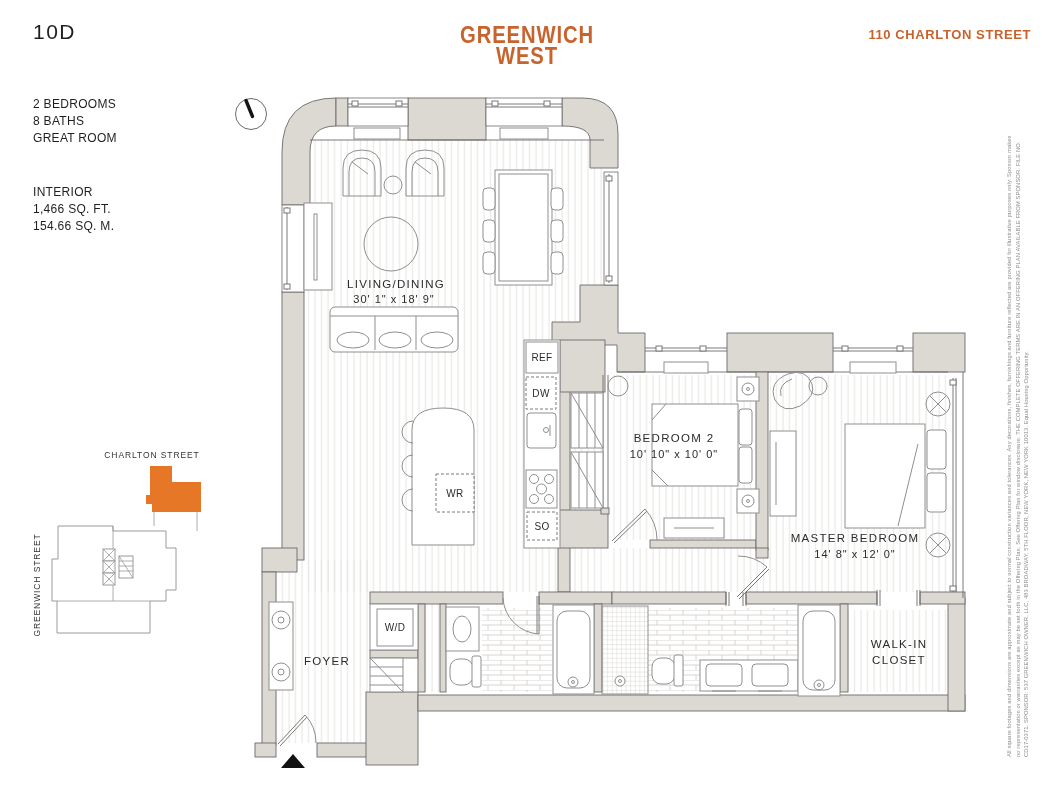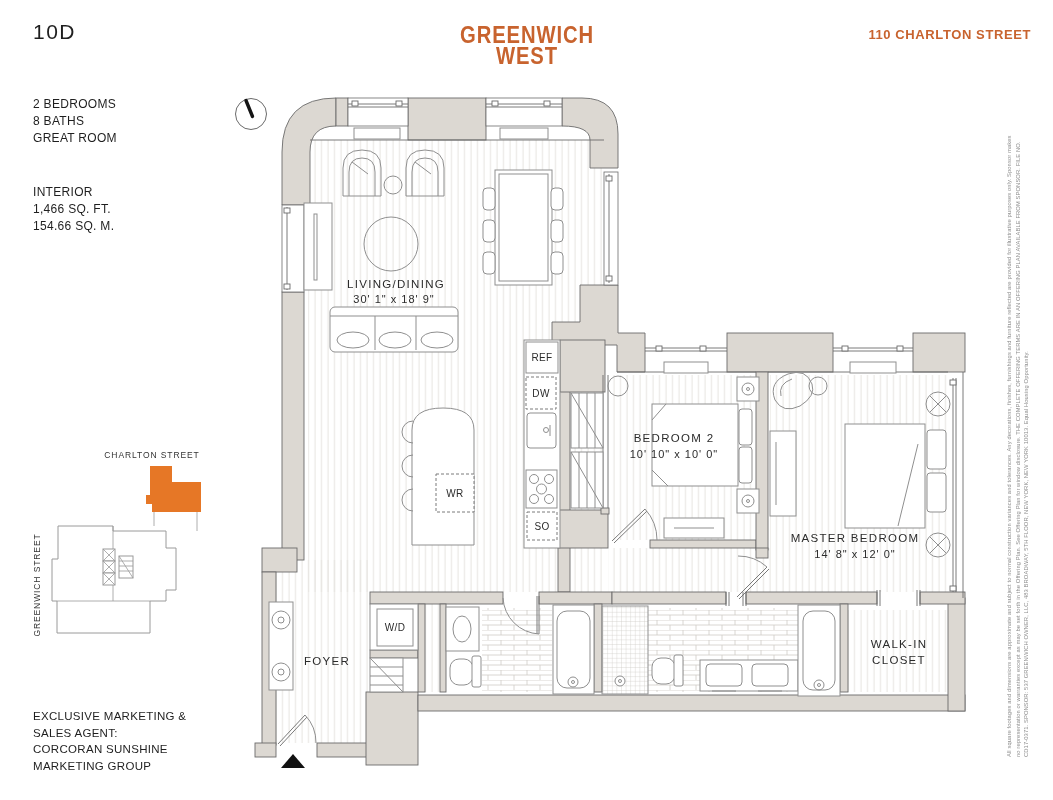--- a/index.html
+++ b/index.html
@@ -50,26 +50,20 @@
     <div>8 BATHS</div>
     <div>GREAT ROOM</div>
   </div>
 
   <div id="interior" class="abs info">
     <div>INTERIOR</div>
     <div>1,466 SQ. FT.</div>
     <div>154.66 SQ. M.</div>
   </div>
 
-  <div id="agent" class="abs">
-    <div>EXCLUSIVE MARKETING &amp;</div>
-    <div>SALES AGENT:</div>
-    <div>CORCORAN SUNSHINE</div>
-    <div>MARKETING GROUP</div>
-  </div>
 
   <div id="disclaimer" class="abs">
     <div>All square footages and dimensions are approximate and subject to normal construction variances and tolerances. Any decorations, finishes, furnishings and furniture reflected are provided for illustrative purposes only. Sponsor makes</div>
     <div>no representation or warranties except as may be set forth in the Offering Plan. See Offering Plan for window disclosure. THE COMPLETE OFFERING TERMS ARE IN AN OFFERING PLAN AVAILABLE FROM SPONSOR. FILE NO.</div>
     <div>CD17-0371. SPONSOR: 537 GREENWICH OWNER, LLC, 483 BROADWAY, 5TH FLOOR, NEW YORK, NEW YORK 10013. Equal Housing Opportunity.</div>
   </div>
 
   <svg class="abs" style="left:0;top:0;" width="1053" height="800" viewBox="0 0 1053 800">
     <defs>
       <pattern id="pFloor" width="6.5" height="12" patternUnits="userSpaceOnUse">

